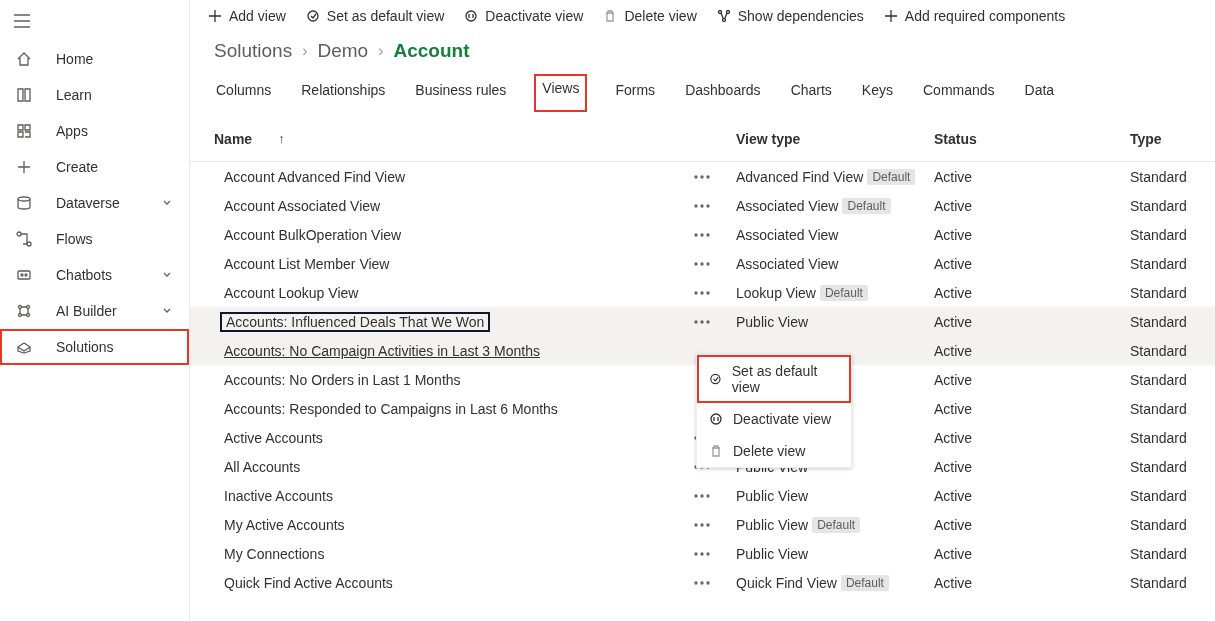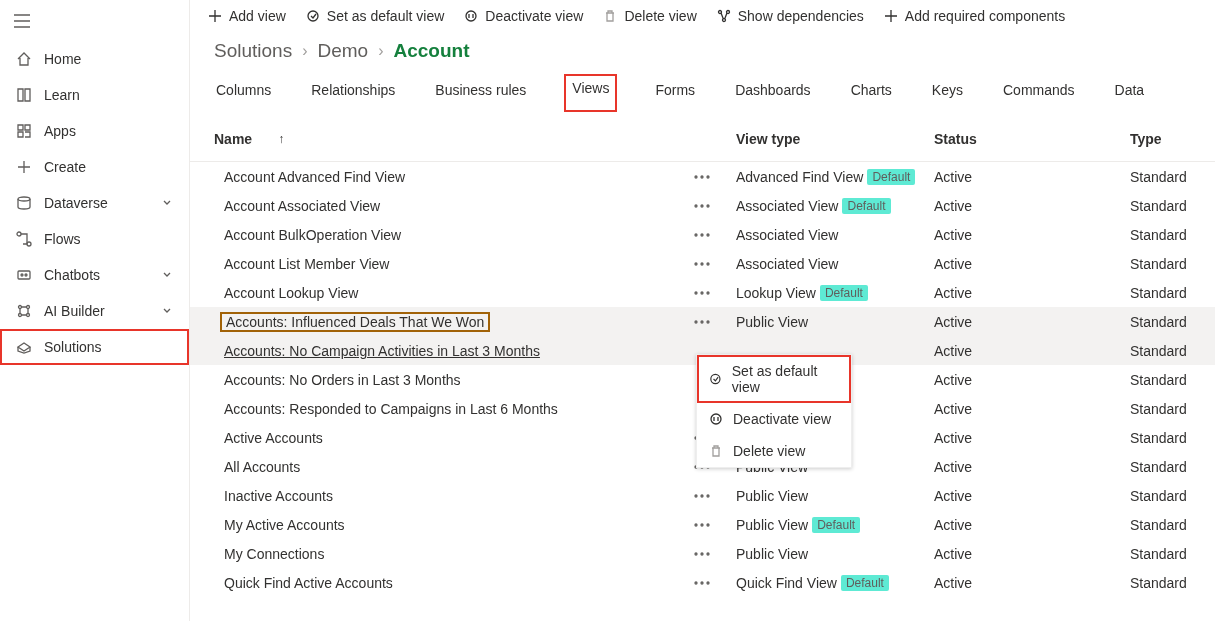--- a/index.html
+++ b/index.html
@@ -1,54 +1,54 @@
 <!DOCTYPE html>
 <html><head>
 <meta charset="utf-8">
 <style>
 *{box-sizing:border-box;margin:0;padding:0;font-family:"Segoe UI",Tahoma,sans-serif;font-size:14px;color:#323130}
 body{background:#fff;width:1215px;height:621px;overflow:hidden;position:relative}
 .app{display:flex;height:100%}
 .sidebar{width:190px;border-right:1px solid #edebe9;padding-top:8px;flex-shrink:0}
 .hamburger{padding:6px 14px 10px 14px}
 .hamburger svg{stroke:#605e5c}
-.nav-item{display:flex;align-items:center;gap:12px;padding:8px 14px;cursor:pointer;border:2px solid transparent}
+.nav-item{display:flex;align-items:center;gap:24px;padding:8px 14px;cursor:pointer;border:2px solid transparent}
 .nav-item .chev{margin-left:auto}
 .nav-item svg{stroke:#605e5c;flex-shrink:0}
 .nav-item.highlight-red{border:2px solid #e8352a}
 .main{flex:1;display:flex;flex-direction:column;min-width:0}
 .toolbar{display:flex;align-items:center;gap:20px;padding:8px 18px 10px 18px}
 .tb-btn{display:flex;align-items:center;gap:7px;cursor:pointer;color:#323130}
 .tb-btn.disabled{color:#a19f9d}
 .tb-btn.disabled svg{stroke:#a19f9d}
 .tb-btn svg{stroke:#323130}
 .breadcrumbs{display:flex;align-items:center;gap:10px;padding:6px 24px 12px 24px}
 .breadcrumbs .crumb{font-size:19px;color:#605e5c;cursor:pointer}
 .breadcrumbs .crumb.current{font-weight:600;color:#15803d}
 .breadcrumbs .sep{color:#a19f9d;font-size:16px}
-.tabs{display:flex;gap:36px;padding:0 24px;border-bottom:1px solid #fff}
+.tabs{display:flex;gap:26px;padding:0 24px;border-bottom:1px solid #fff}
 .tab{padding:6px 0 12px 0;cursor:pointer;color:#323130;border:2px solid transparent}
 .tab.active{border:2px solid #e8352a;padding:4px 6px 8px 6px}
 .table-wrap{padding:18px 0 0 0}
 .thead{display:flex;padding:0 24px 14px 24px;border-bottom:1px solid #edebe9}
 .col-name{flex:0 0 480px;display:flex;align-items:center;gap:6px;font-weight:600}
 .col-actions{flex:0 0 42px}
 .col-type{flex:0 0 198px;color:#323130;display:flex;align-items:center;gap:6px;font-weight:600}
 .col-status{flex:0 0 196px;display:flex;align-items:center;gap:18px;font-weight:600}
 .col-itemtype{flex:1;display:flex;align-items:center;gap:6px;font-weight:600}
 .sort-asc::after{content:"↑";font-size:12px;margin-left:2px}
 .row{display:flex;align-items:center;padding:6px 24px;height:29px}
 .row.hovered{background:#f3f2f1}
 .row .rname{flex:0 0 480px;padding-left:6px;white-space:nowrap;overflow:hidden;text-overflow:ellipsis}
 .row .ractions{flex:0 0 42px;display:flex;align-items:center;cursor:pointer}
 .row .rtype{flex:0 0 198px;display:flex;align-items:center;gap:4px;white-space:nowrap}
 .row .rstatus{flex:0 0 196px}
 .row .ritemtype{flex:1}
-.badge-default{background:#5eead4;color:#605e5c;font-size:12px;padding:1px 5px;border-radius:2px}
-.red-box{border:2px solid #a16207}
+.badge-default{background:#e5e5e5;color:#605e5c;font-size:12px;padding:1px 5px;border-radius:2px}
+.red-box{border:2px solid #0f172a}
 .underline{text-decoration:underline}
 .dots svg{stroke:#605e5c}
 .context-menu{position:absolute;left:696px;top:354px;width:156px;background:#fff;box-shadow:0 1px 4px rgba(0,0,0,.2);border:1px solid #eee;z-index:10}
 .context-menu .mi{display:flex;align-items:center;gap:10px;padding:8px 12px;cursor:pointer}
 .context-menu .mi.highlight-red{border:2px solid #e8352a;padding:6px 10px}
 .context-menu .mi.disabled{color:#a19f9d}
 .context-menu .mi.disabled svg{stroke:#a19f9d}
 .context-menu .mi svg{stroke:#323130}
 svg{fill:none;stroke-width:1.3}
 </style>
@@ -309,21 +309,21 @@
             <div class="ritemtype">Standard</div>
           </div>
           <div class="row hovered">
             <div class="rname"><span class="underline " style="padding:0 4px;display:inline-block">Accounts: No Campaign Activities in Last 3 Months</span></div>
             <div class="ractions dots"></div>
             <div class="rtype"></div>
             <div class="rstatus">Active</div>
             <div class="ritemtype">Standard</div>
           </div>
           <div class="row">
-            <div class="rname"><span class="" style="padding:0 4px;display:inline-block">Accounts: No Orders in Last 3 Months</span></div>
+            <div class="rname"><span class="" style="padding:0 4px;display:inline-block">Accounts: No Orders in Last 1 Months</span></div>
             <div class="ractions dots"></div>
             <div class="rtype"></div>
             <div class="rstatus">Active</div>
             <div class="ritemtype">Standard</div>
           </div>
           <div class="row">
             <div class="rname"><span class="" style="padding:0 4px;display:inline-block">Accounts: Responded to Campaigns in Last 6 Months</span></div>
             <div class="ractions dots"></div>
             <div class="rtype"></div>
             <div class="rstatus">Active</div>

